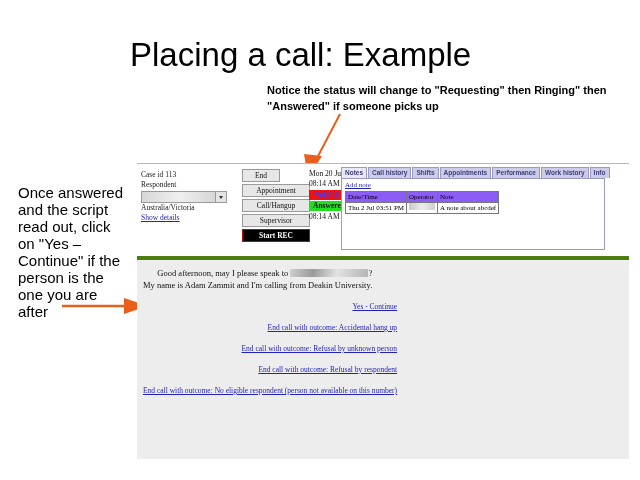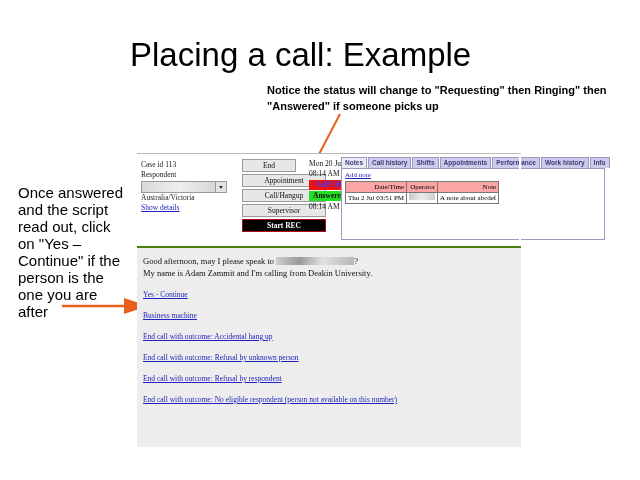--- a/index.html
+++ b/index.html
@@ -12,60 +12,60 @@
 
   
   .callout-top{position:absolute;left:267px;top:82px;width:340px;font-size:11px;line-height:16px;color:#000;font-weight:bold;}
   .callout-left{position:absolute;left:18px;top:184px;width:112px;font-size:15px;line-height:17px;color:#000;}
 
   
   .arrow-diag{position:absolute;left:296px;top:112px;width:46px;height:66px;}
   .arrow-left{position:absolute;left:62px;top:296px;width:88px;height:20px;}
 
   
-  .shot{position:absolute;left:137px;top:153px;width:384px;height:292px;background:#ffffff;border-radius:25px;}
+  .shot{position:absolute;left:137px;top:163px;width:492px;height:292px;background:#ffffff;border-radius:25px;}
 
   
   .shot-top{position:relative;height:92px;background:#fff;border-top:1px solid #b8b8b8;}
 
   
   .info{position:absolute;left:4px;top:6px;width:92px;font-size:7.5px;color:#1a1a1a;line-height:10px;font-family:"Liberation Serif",serif;}
   .info .line{white-space:nowrap;}
   .redacted-select{margin-top:1px;width:84px;height:10px;border:1px solid #9a9a9a;background:linear-gradient(90deg,#d8d8d8,#efefef 45%,#cfcfcf);position:relative;}
   .redacted-select .caret{position:absolute;right:0;top:0;width:10px;height:100%;background:#e4e4e4;border-left:1px solid #9a9a9a;}
   .redacted-select .caret:after{content:"";position:absolute;left:3px;top:4px;border-left:2px solid transparent;border-right:2px solid transparent;border-top:3px solid #333;}
   .link{color:#2222bb;text-decoration:underline;cursor:pointer;}
 
   
   .btncol{position:absolute;left:105px;top:5px;width:62px;}
-  .btn{font-family:"Liberation Serif",serif;font-size:7.5px;text-align:center;border:1px solid #9a9a9a;background:#e7e7e7;color:#111;padding:1px 12px;margin-bottom:2px;line-height:9px;cursor:pointer;}
+  .btn{font-family:"Liberation Serif",serif;font-size:7.5px;text-align:center;border:1px solid #9a9a9a;background:#e7e7e7;color:#111;padding:1px 4px;margin-bottom:2px;line-height:9px;cursor:pointer;}
   .btn.w-sm{width:28px;}
   .btn.w-md{width:58px;}
   .btn.rec{background:#000000;color:#ffffff;border-color:#b20d14;font-weight:bold;width:58px;}
 
   
   .statcol{position:absolute;left:172px;top:5px;width:44px;font-family:"Liberation Serif",serif;font-size:7.5px;color:#111;line-height:10px;}
   .badge{display:block;width:40px;text-align:center;font-size:7.5px;line-height:10px;margin:1px 0;font-weight:bold;}
   .badge.off{background:#ee1111;color:#3a3aff;}
   .badge.ans{background:#22dd22;color:#111;}
 
   
   .tabpanel{position:absolute;left:204px;top:3px;width:264px;height:85px;}
   .tabs{display:flex;gap:1px;align-items:flex-end;height:11px;}
   .tab{font-family:"Liberation Sans",sans-serif;font-size:6.5px;font-weight:bold;color:#3b3b77;background:#ccccea;border:1px solid #9a9ac4;border-bottom:none;padding:1px 3px;line-height:8px;cursor:pointer;white-space:nowrap;}
   .tab.active{background:#e9e9f6;}
   .tabbody{border:1px solid #9a9ac4;height:72px;background:#fff;padding:2px 3px;box-sizing:border-box;}
   .addnote{font-family:"Liberation Serif",serif;font-size:7px;margin-bottom:2px;}
   table.notes{border-collapse:collapse;font-family:"Liberation Serif",serif;font-size:7px;}
   table.notes th,table.notes td{border:1px solid #777;padding:0 2px;text-align:left;font-weight:normal;line-height:10px;white-space:nowrap;}
-  table.notes th{background:#fca5a5;text-align:right;}
+  table.notes th{background:#8b5cf6;}
   .op-redact{display:inline-block;width:26px;height:7px;background:linear-gradient(90deg,#c9c9c9,#ececec,#cfcfcf);}
 
   
-  .shot-body{position:relative;height:199px;background:#ededed;border-top:2px solid #4d7c0f;}
+  .shot-body{position:relative;height:199px;background:#ededed;border-top:4px solid #4d7c0f;text-align:right;}
   .script{position:absolute;left:6px;top:7px;font-family:"Liberation Serif",serif;font-size:8.5px;color:#111;line-height:12px;}
   .name-redact{display:inline-block;width:78px;height:8px;background:linear-gradient(100deg,#cfcfcf,#9a9a9a 30%,#e2e2e2 60%,#b5b5b5);vertical-align:-1px;}
   .options{position:absolute;left:6px;top:42px;}
   .opt{font-family:"Liberation Serif",serif;font-size:7.5px;margin-bottom:12px;line-height:9px;}
 
   
   .shot-right-edge{position:absolute;right:0;top:0;width:2px;height:100%;background:#fff;}
 </style>
 </head>
 <body>
@@ -154,21 +154,20 @@
     <div class="shot-body">
       <div class="script">
         <div>
           <span>Good afternoon, may I please speak to </span><span class="name-redact"></span><span>?</span>
         </div>
         <div>My name is Adam Zammit and I'm calling from Deakin University.</div>
       </div>
 
       <div class="options">
         <div class="opt link">Yes - Continue</div>
-        <div class="opt link">Business machine</div>
         <div class="opt link">End call with outcome: Accidental hang up</div>
         <div class="opt link">End call with outcome: Refusal by unknown person</div>
         <div class="opt link">End call with outcome: Refusal by respondent</div>
         <div class="opt link">End call with outcome: No eligible respondent (person not available on this number)</div>
       </div>
     </div>
 
   </div>
 </div>
 

